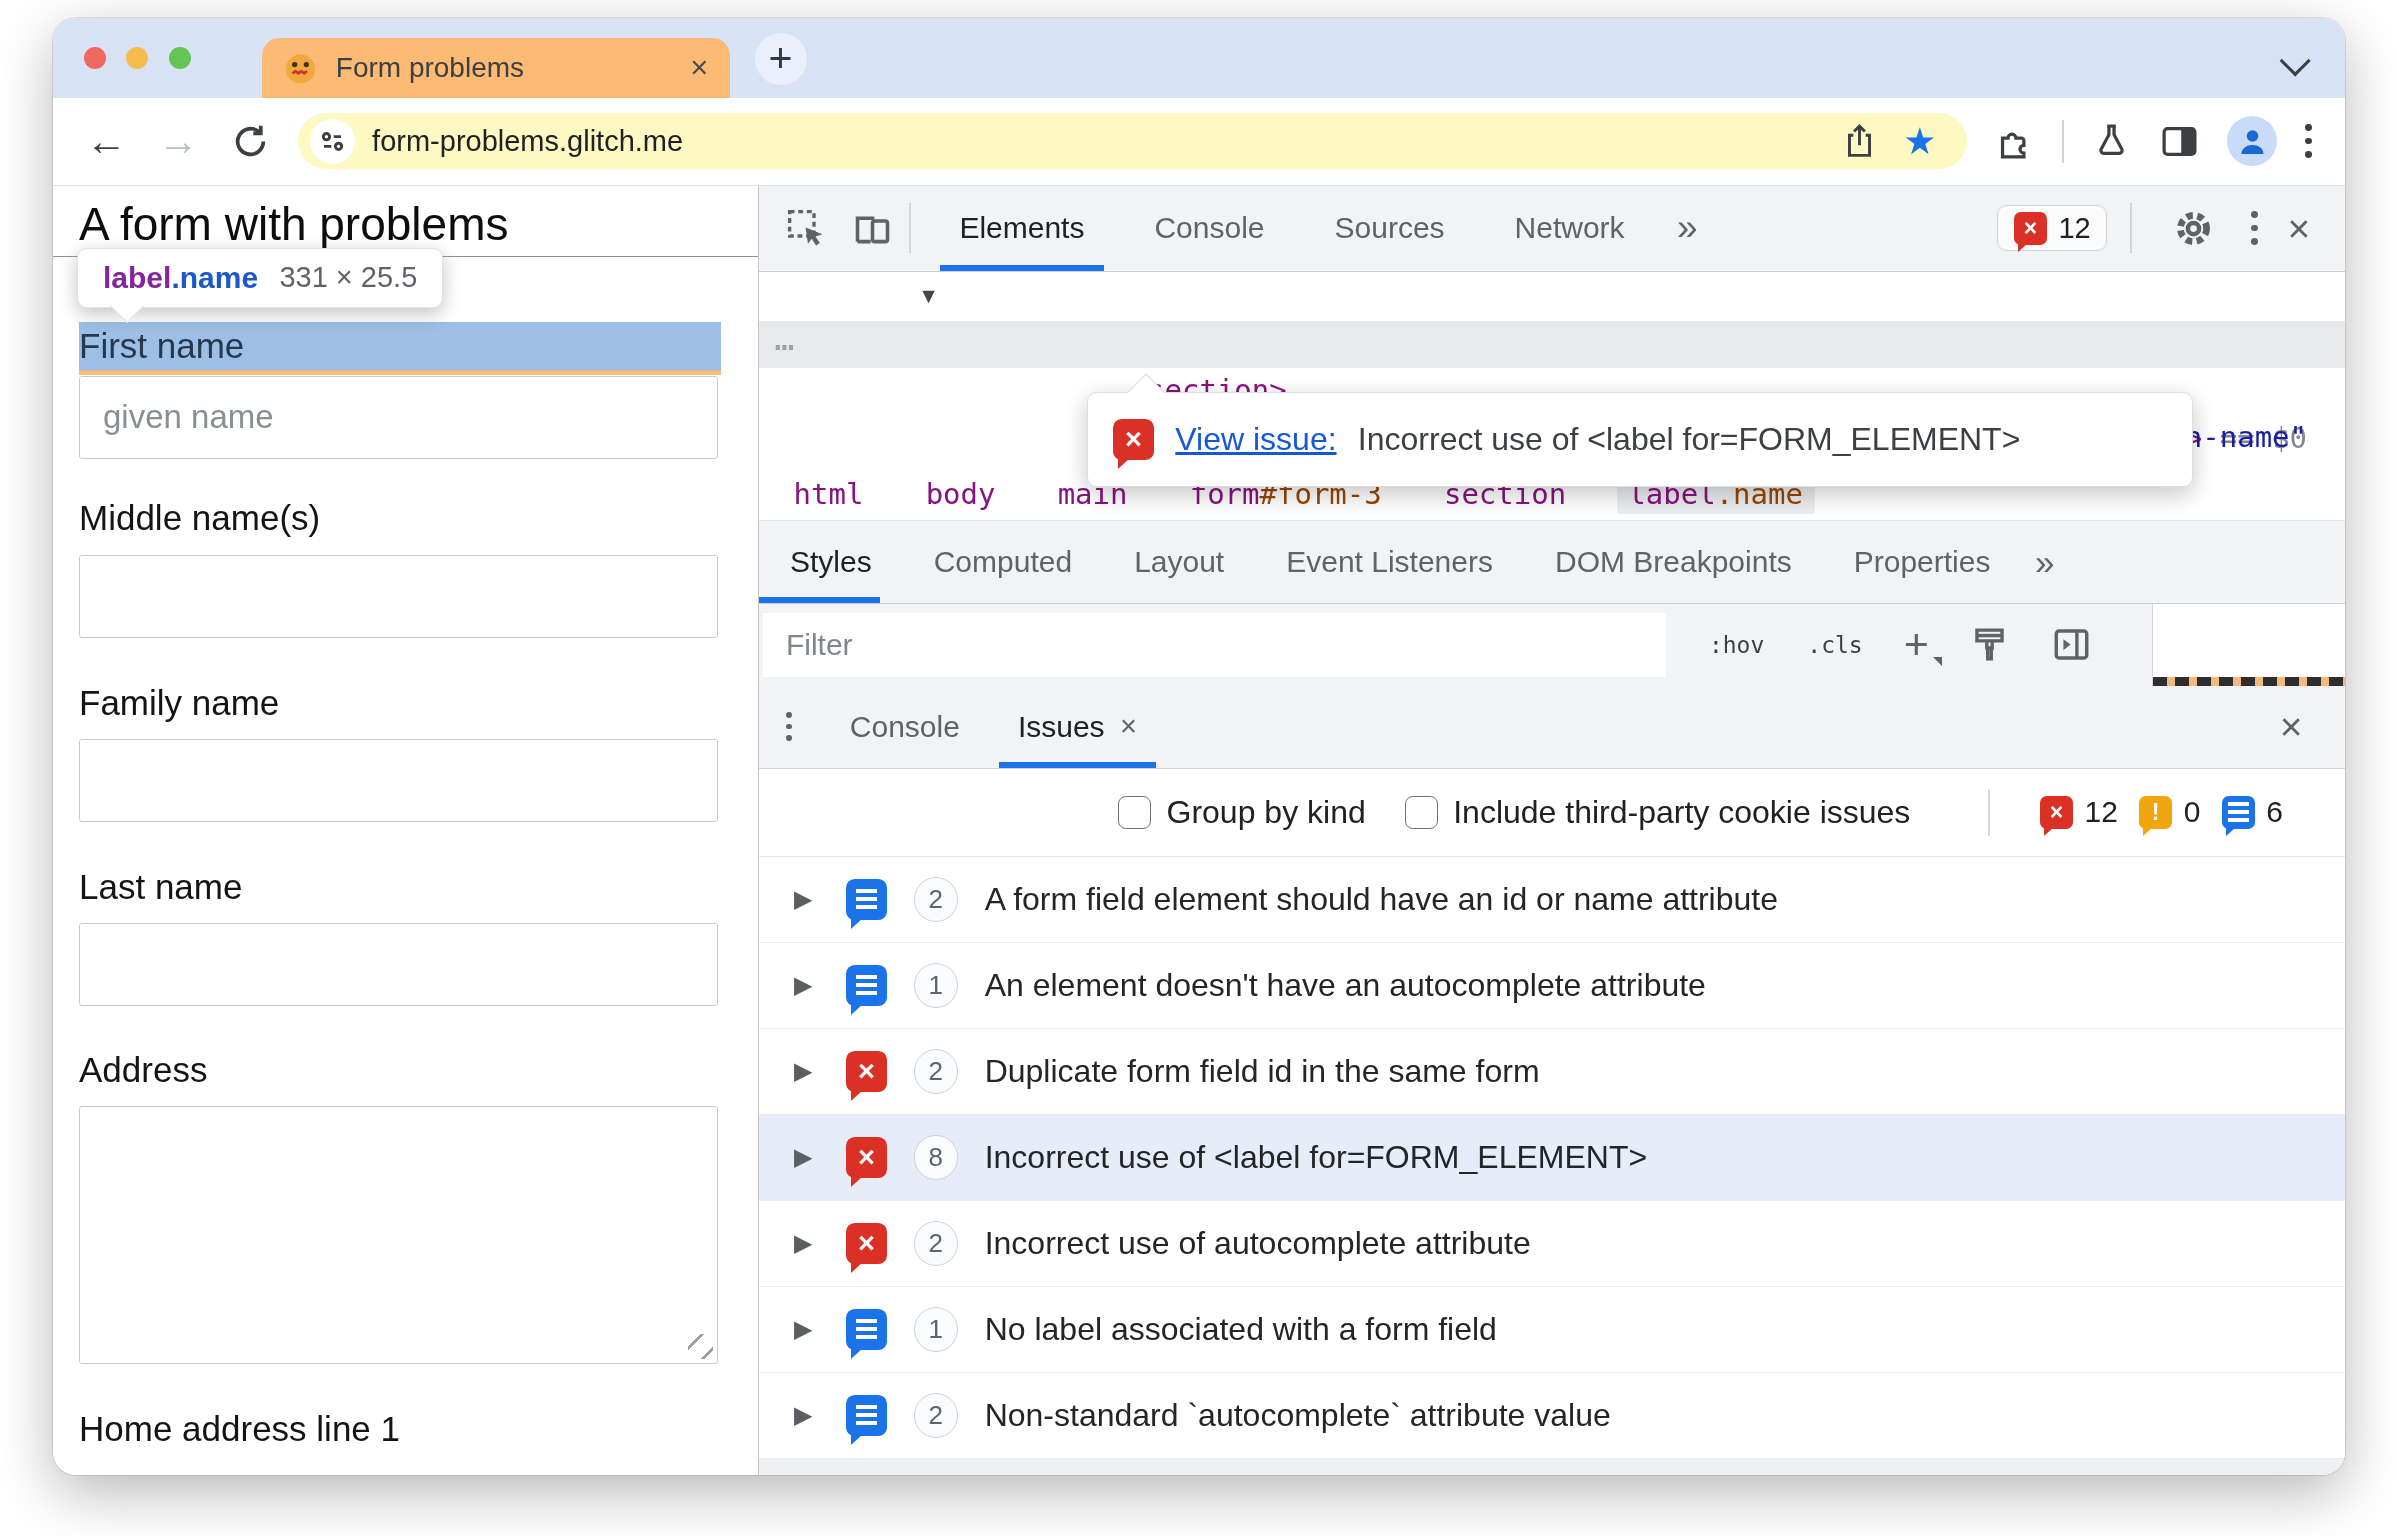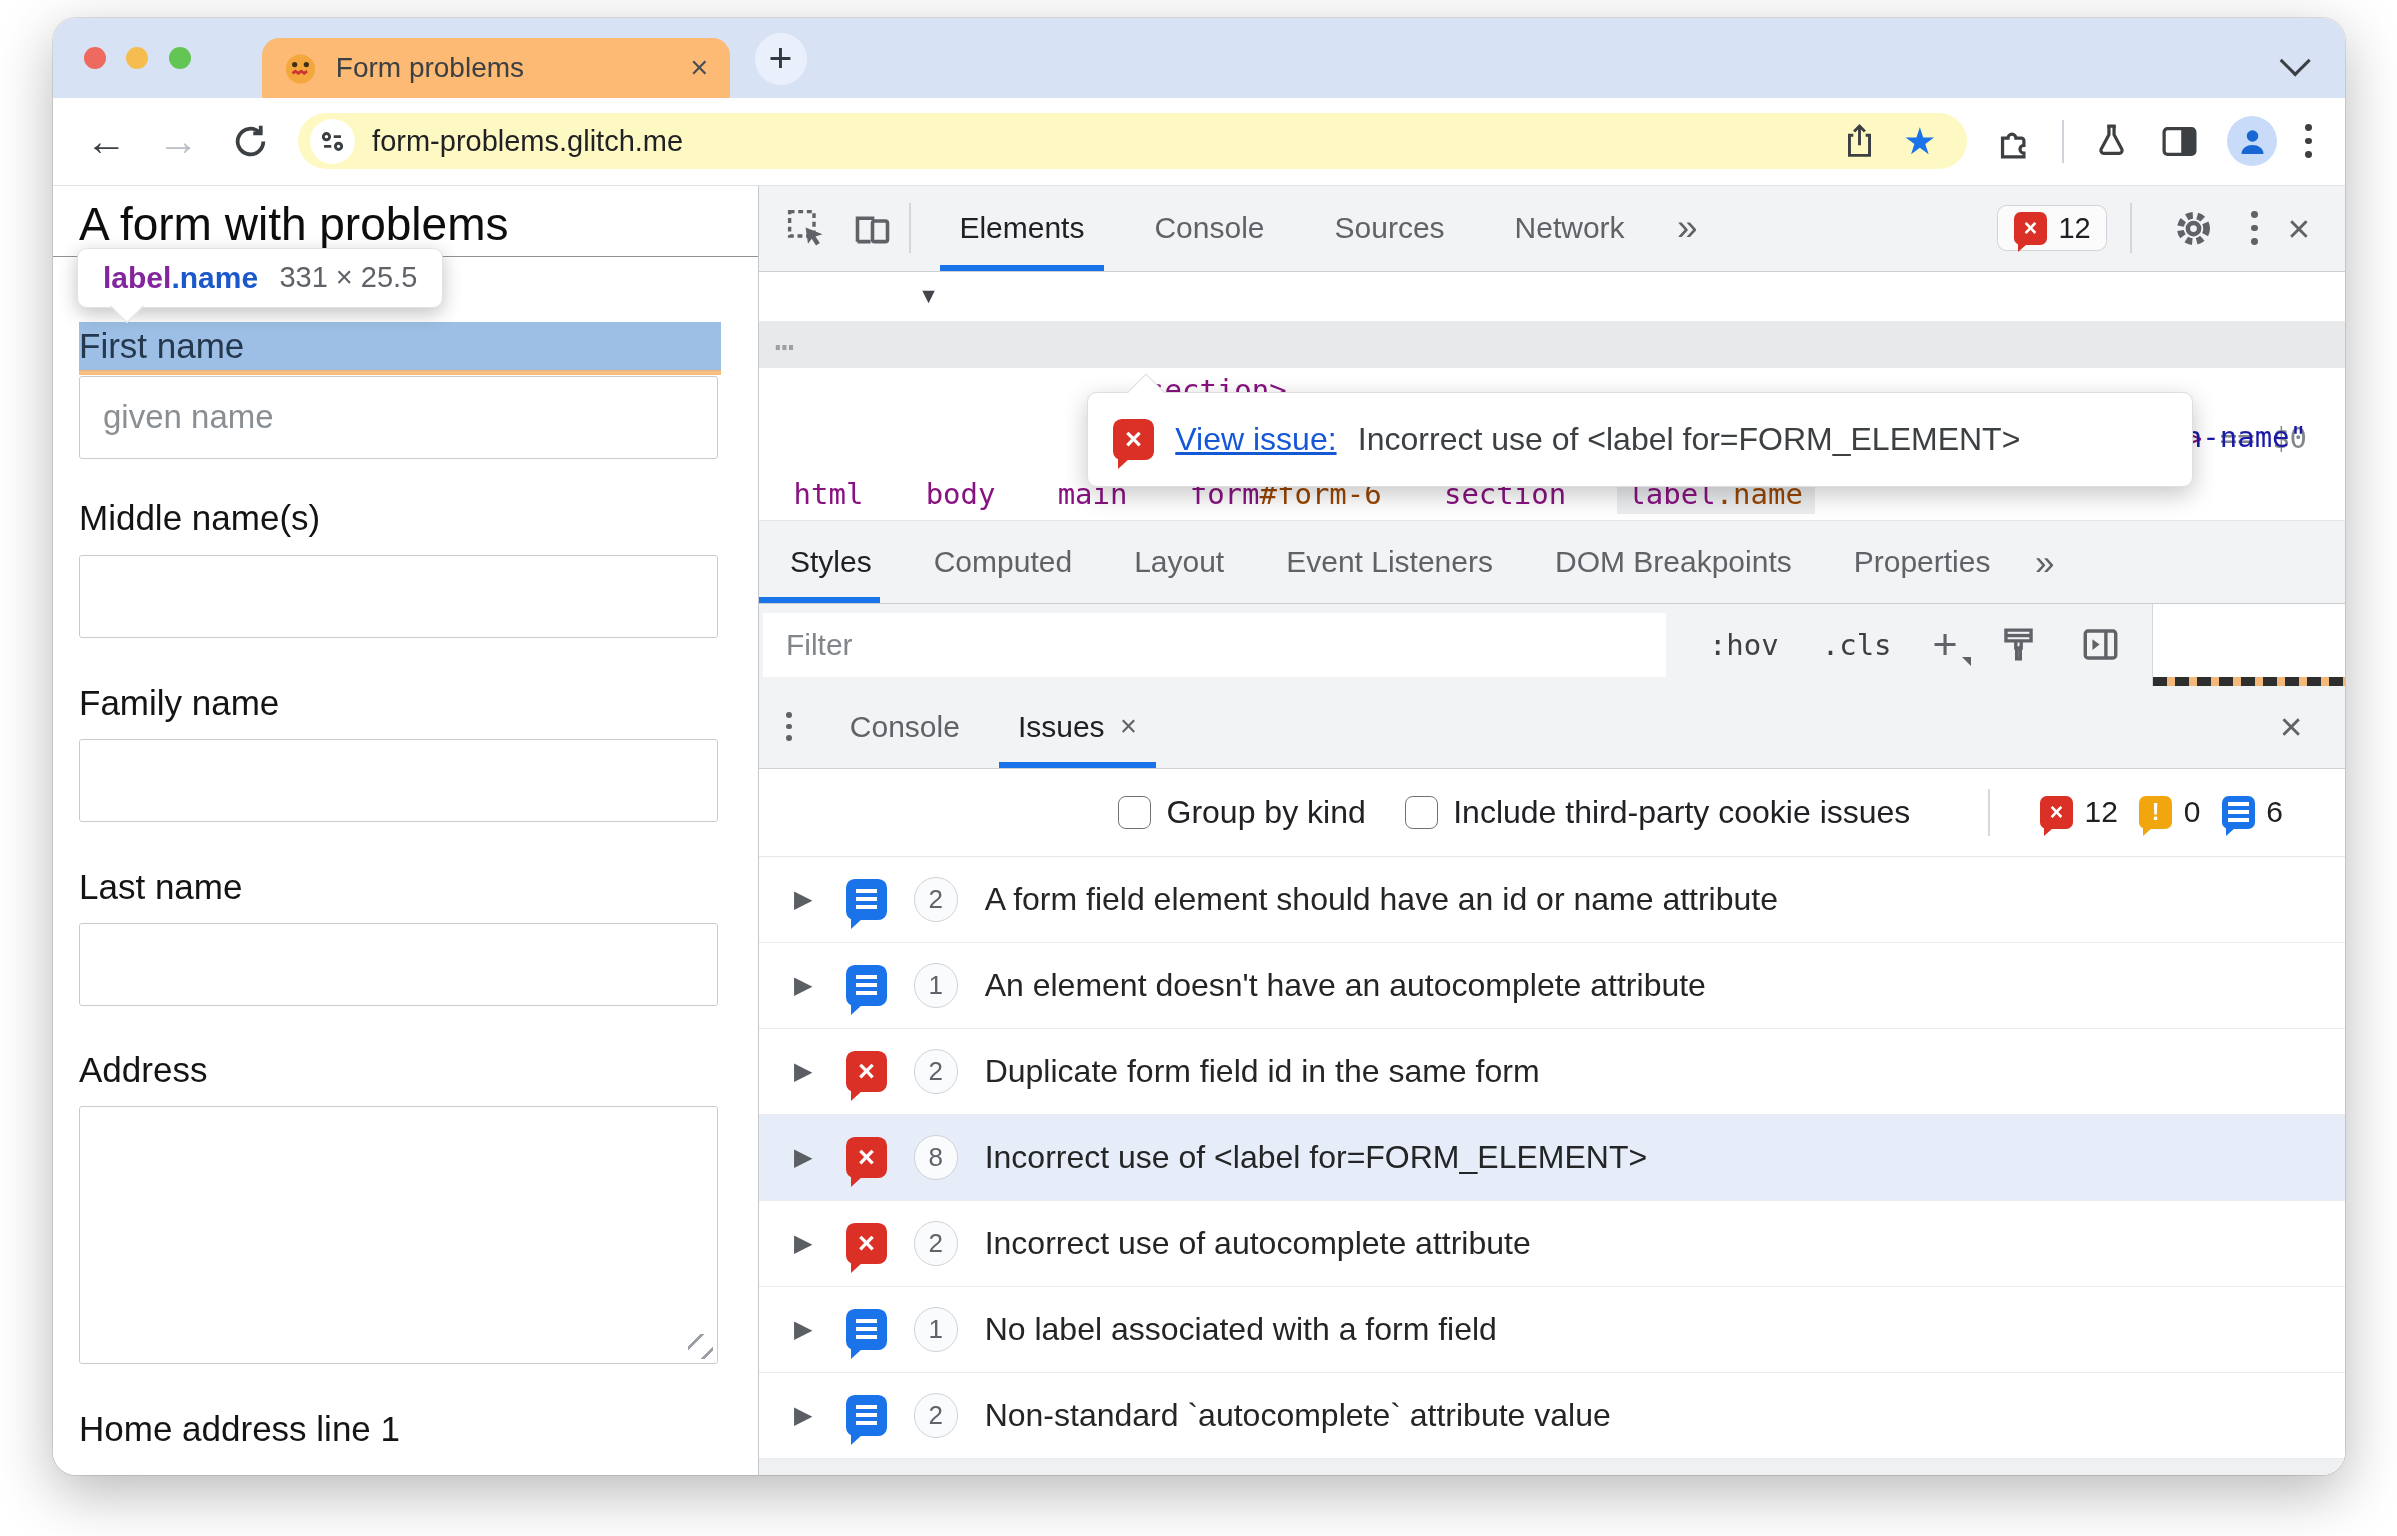--- a/index.html
+++ b/index.html
@@ -127,21 +127,21 @@
   .styles-tabs{height:82px;background:#f1f3f4;border-bottom:1.9px solid #cbced2;display:flex;align-items:center;flex:none;}
   .s-tab{position:relative;height:100%;display:flex;align-items:center;padding:0 31px;font-size:30px;color:#5f6368;white-space:nowrap;}
   .s-tab.active{color:#202124;}
   .s-tab.active::after{content:"";position:absolute;left:0;right:23px;bottom:0;height:5.8px;background:#1a73e8;}
   .s-more{font-size:35px;color:#5f6368;padding:0 13.6px;}
 
   
   .filter-row{height:82px;background:#f1f3f4;display:flex;align-items:center;flex:none;position:relative;}
   .filter-input{width:878px;height:62px;margin:0 0 0 3.9px;border:none;background:#fff;font-size:30px;color:#202124;padding-left:23px;font-family:"Liberation Sans",sans-serif;}
   .filter-input::placeholder{color:#80868b;}
-  .pseudo{font-family:"DejaVu Sans Mono",monospace;font-size:29px;color:#3c4043;margin-left:43px;}
+  .pseudo{font-family:"DejaVu Sans Mono",monospace;font-size:23px;color:#3c4043;margin-left:43px;}
   .plus-btn{font-size:43px;color:#5f6368;margin-left:41px;position:relative;line-height:1;}
   .plus-btn::after{content:"";position:absolute;right:-13.6px;bottom:0;border-top:9.7px solid #5f6368;border-left:9.7px solid transparent;}
   .f-ic{margin-left:39px;}
   .style-box{position:absolute;right:0;top:0;bottom:0;width:192px;background:#fff;border-left:1.9px solid #d3d6da;}
   .style-box::after{content:"";position:absolute;left:0;right:0;bottom:0;height:8.7px;
      background:repeating-linear-gradient(90deg,#2e2e2e 0 13.6px,#f5b87c 13.6px 22px);}
 
   
   .drawer-tabs{height:82px;background:#f1f3f4;border-bottom:1.9px solid #d0d2d6;display:flex;align-items:center;flex:none;padding:0 27px;}
   .d-kebab{margin-right:29px;}
@@ -384,21 +384,21 @@
             <span class="crumb-suffix"></span>
           </span>
 
           <span class="crumb">
             <span class="crumb-tag">main</span>
             <span class="crumb-suffix"></span>
           </span>
 
           <span class="crumb">
             <span class="crumb-tag">form</span>
-            <span class="crumb-suffix">#form-6</span>
+            <span class="crumb-suffix">#form-3</span>
           </span>
 
           <span class="crumb">
             <span class="crumb-tag">section</span>
             <span class="crumb-suffix"></span>
           </span>
 
           <span class="crumb active">
             <span class="crumb-tag">label</span>
             <span class="crumb-suffix">.name</span>

